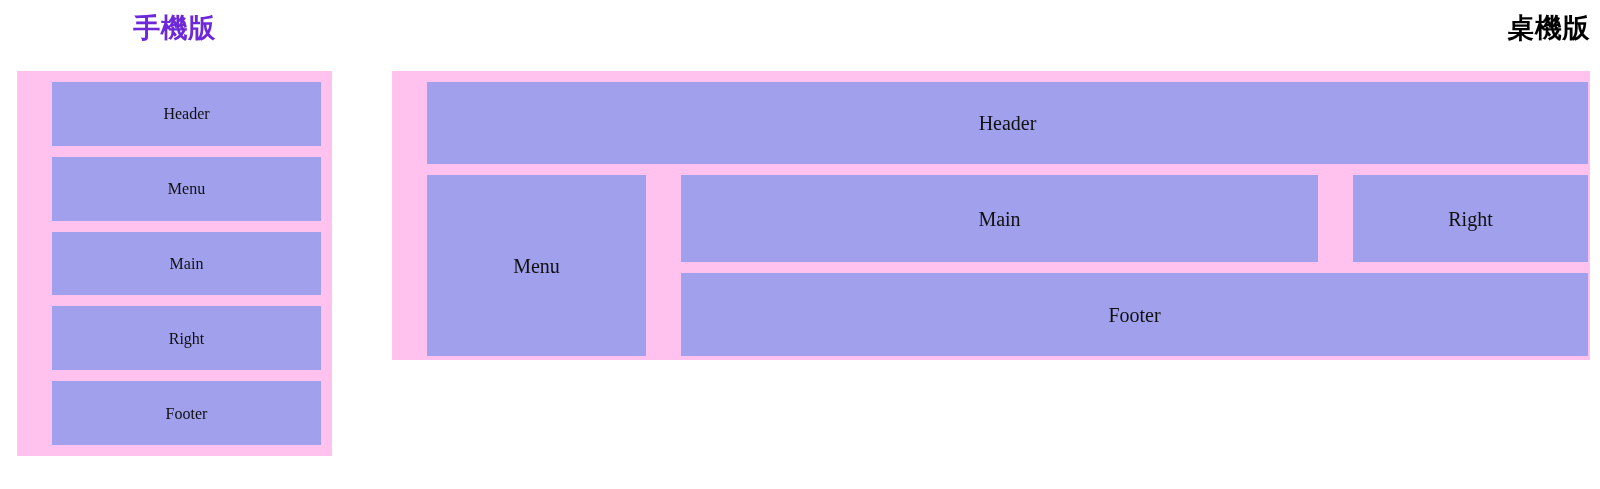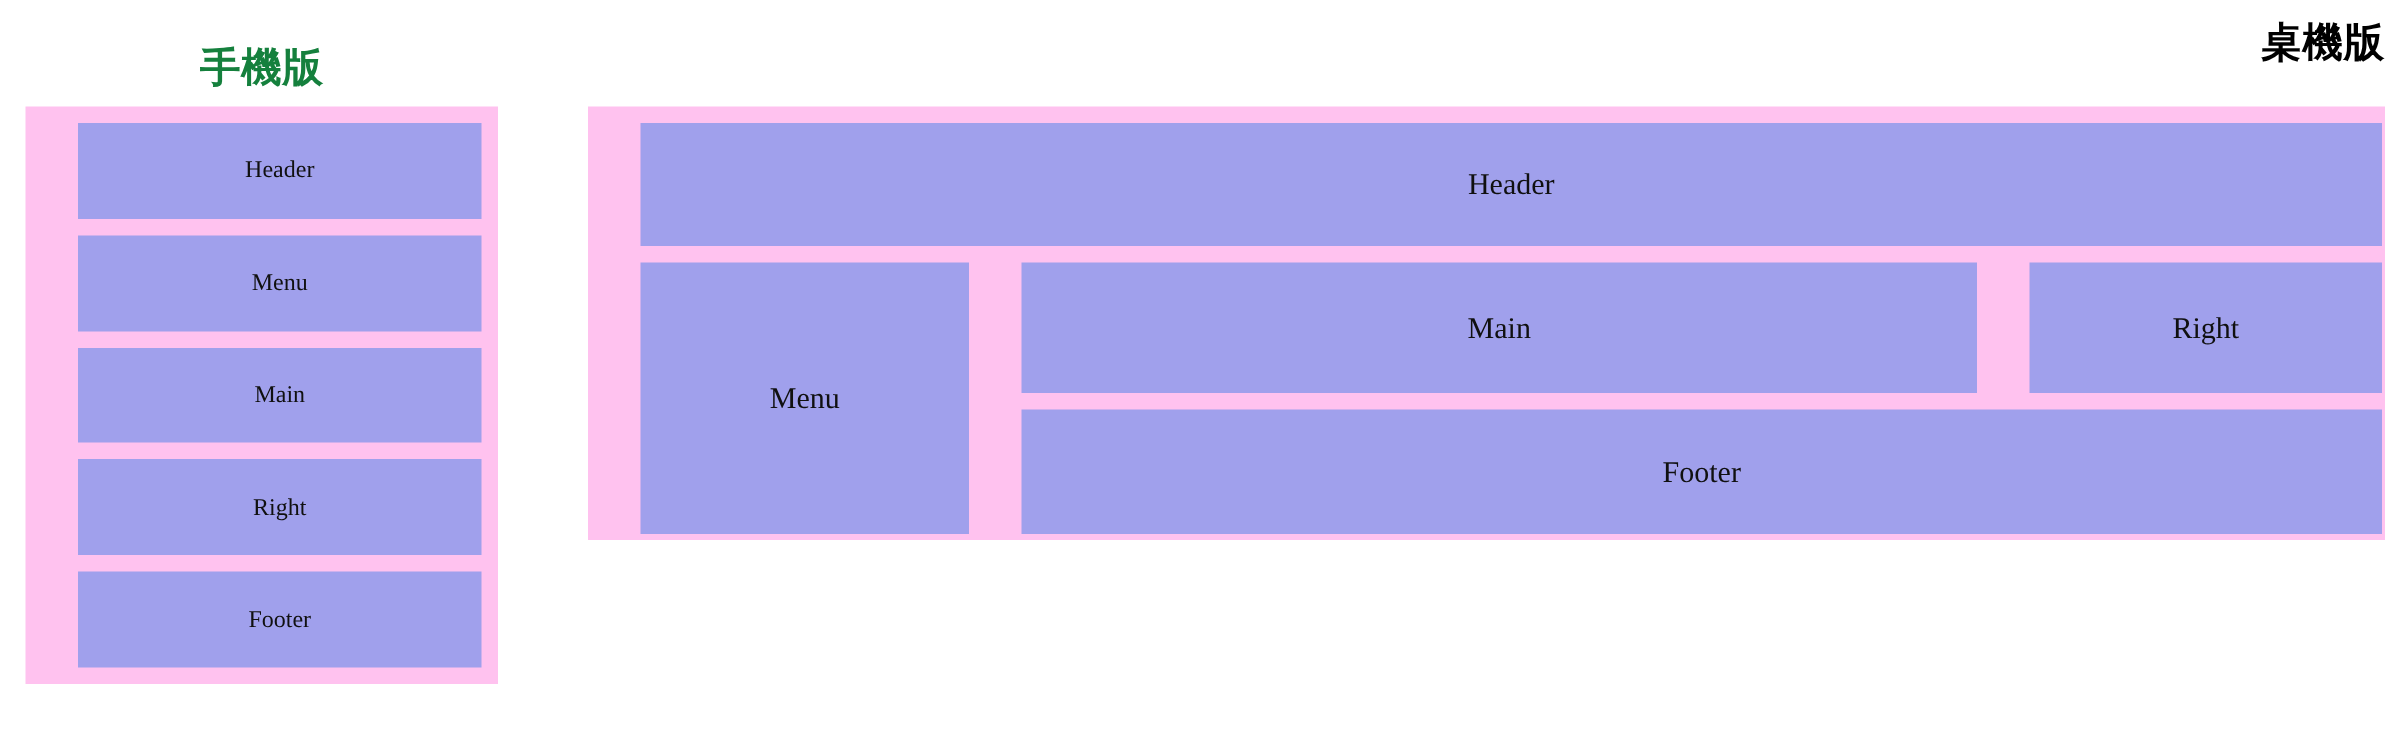--- a/index.html
+++ b/index.html
@@ -91,21 +91,21 @@
   #desk-menu   { grid-column: 1 / 2; grid-row: 2 / 4; }
   #desk-main   { grid-column: 2 / 3; grid-row: 2 / 3; }
   #desk-right  { grid-column: 3 / 4; grid-row: 2 / 3; }
   #desk-footer { grid-column: 2 / 4; grid-row: 3 / 4; }
 </style>
 </head>
 <body style="background: rgb(255, 255, 255);">
 
 <div class="page">
 
-  <h2 class="section-title" id="mobile-title" style="color: #15803d; margin-top: 17px;">手機版</h2>
+  <h2 class="section-title" id="mobile-title" style="color: #6d28d9;">手機版</h2>
 
   <div class="wrapper" id="mobile-wrapper" style="--pink: #ffc2ef; --purple: #a0a0ec;">
 
     <div class="cell" style="color: rgb(16, 16, 16);">Header</div>
 
     <div class="cell" style="color: rgb(16, 16, 16);">Menu</div>
 
     <div class="cell" style="color: rgb(16, 16, 16);">Main</div>
 
     <div class="cell" style="color: rgb(16, 16, 16);">Right</div>

